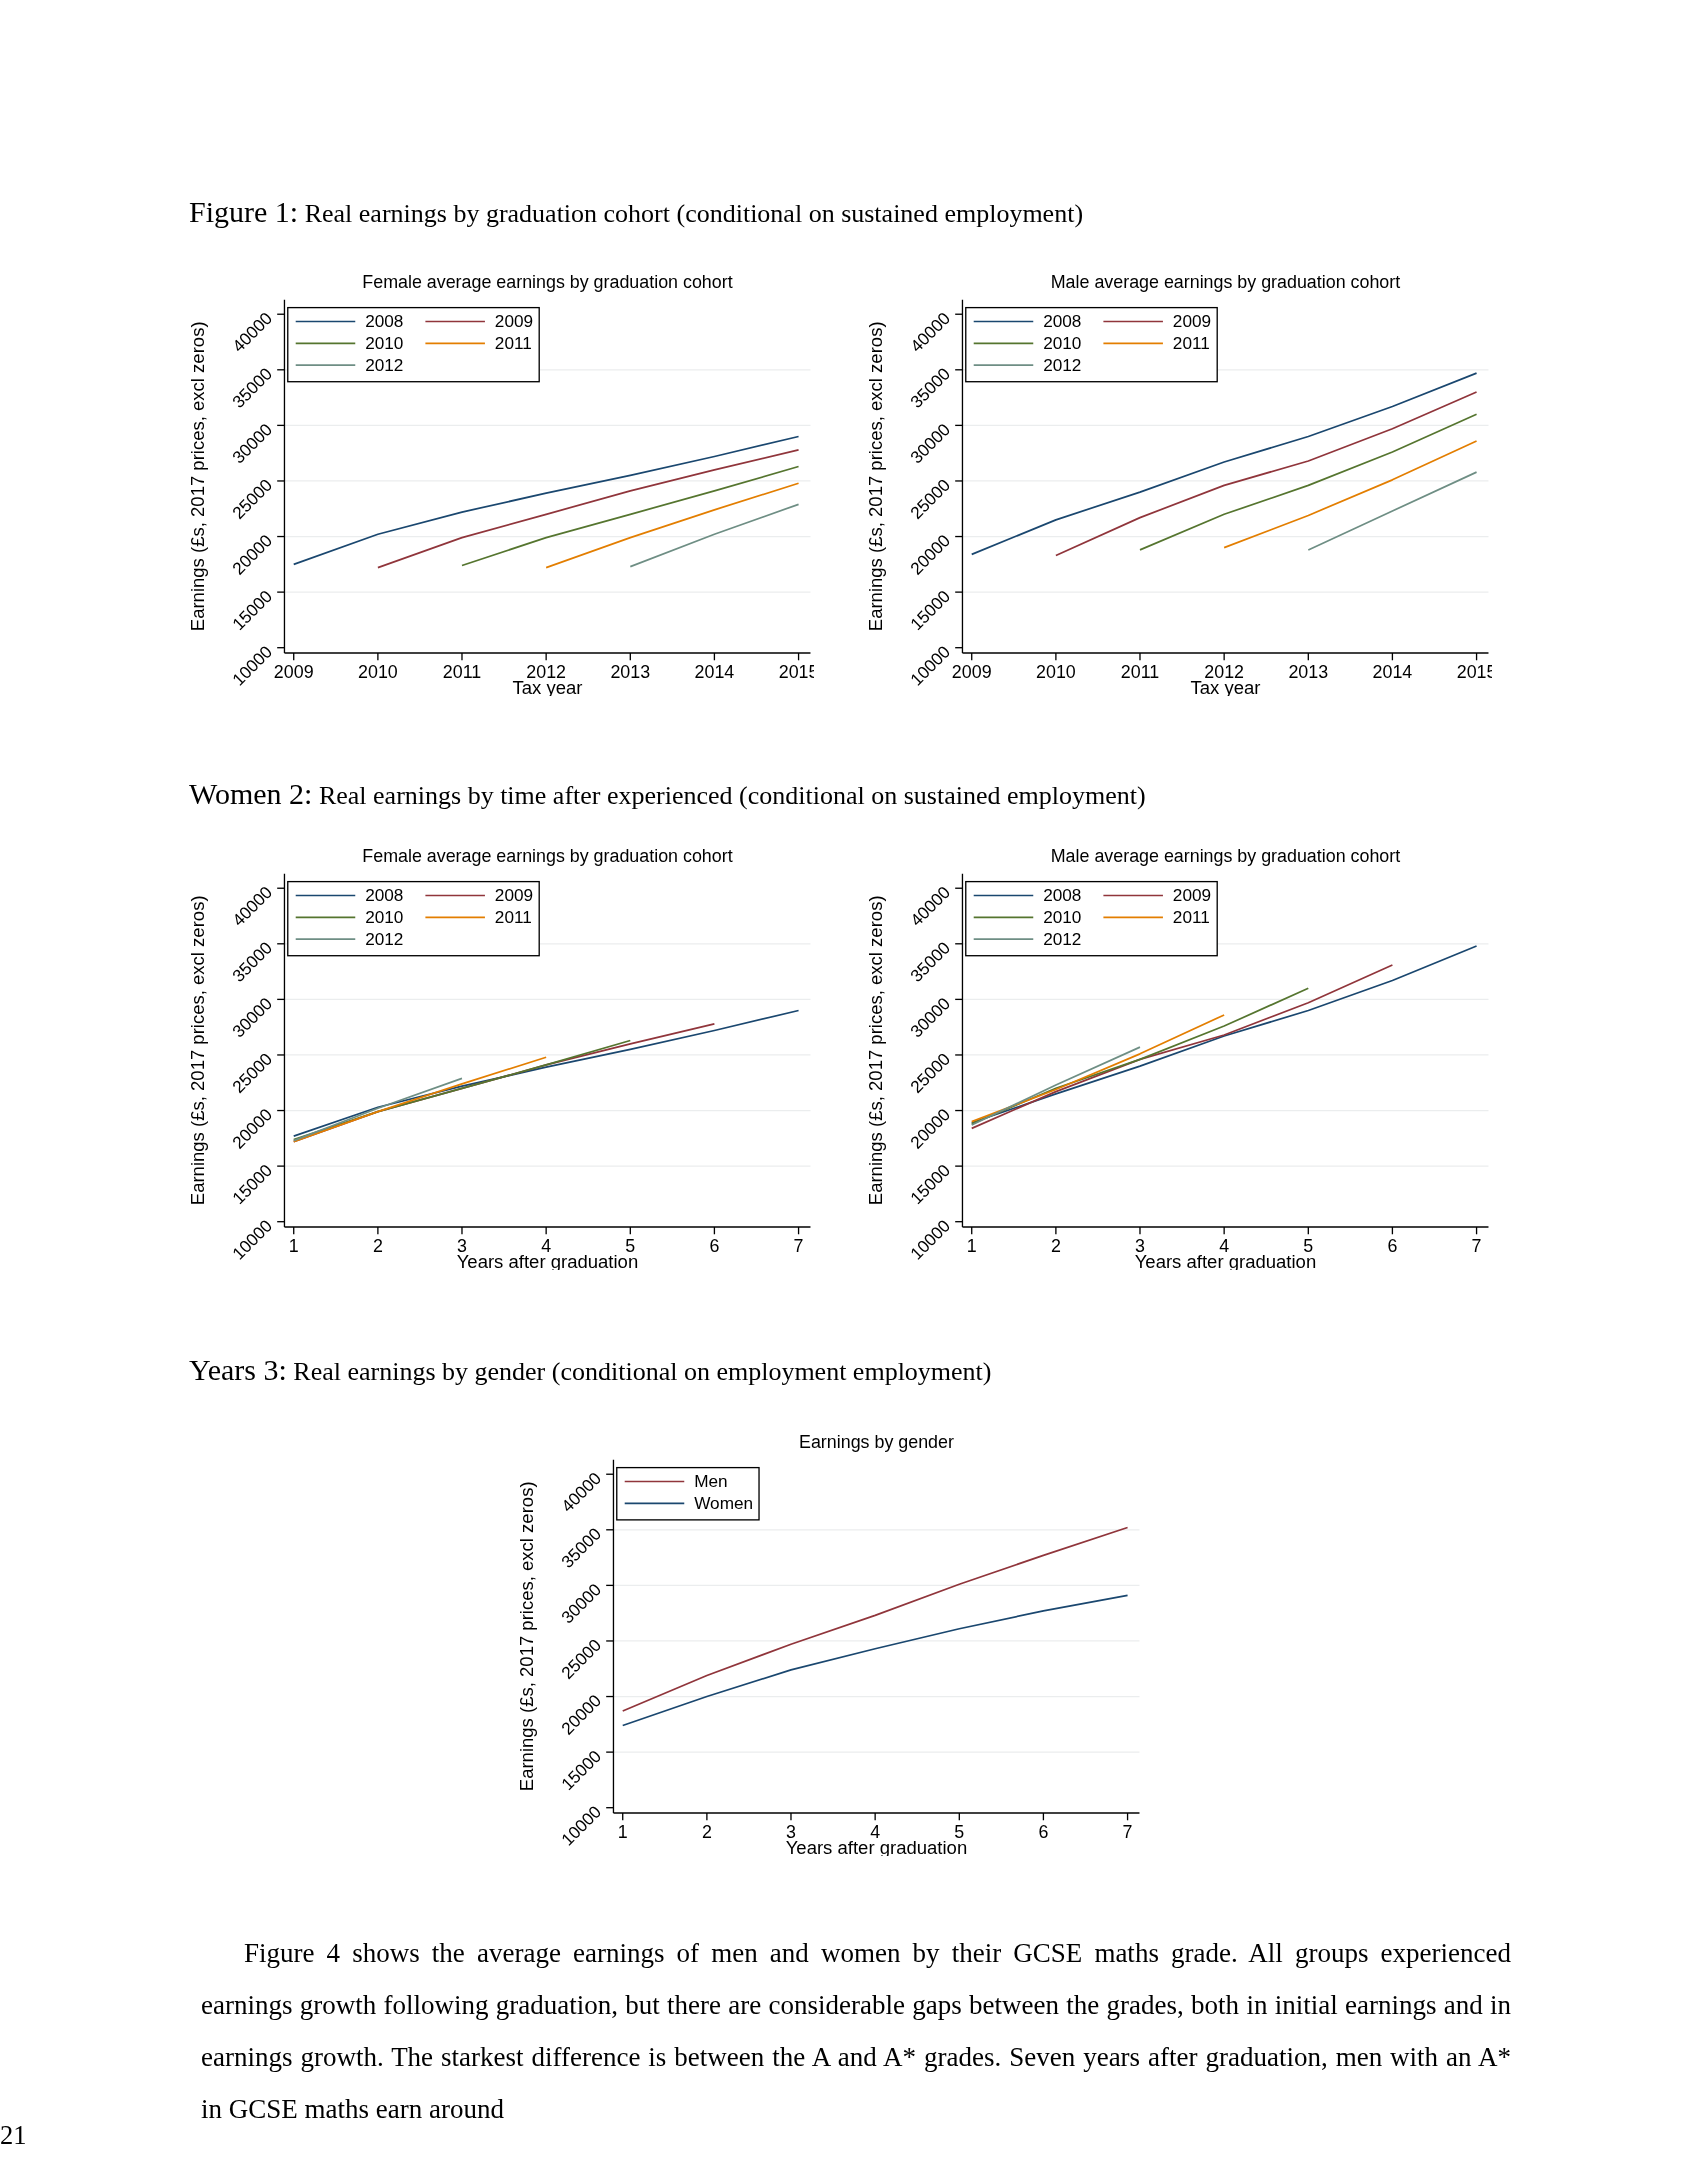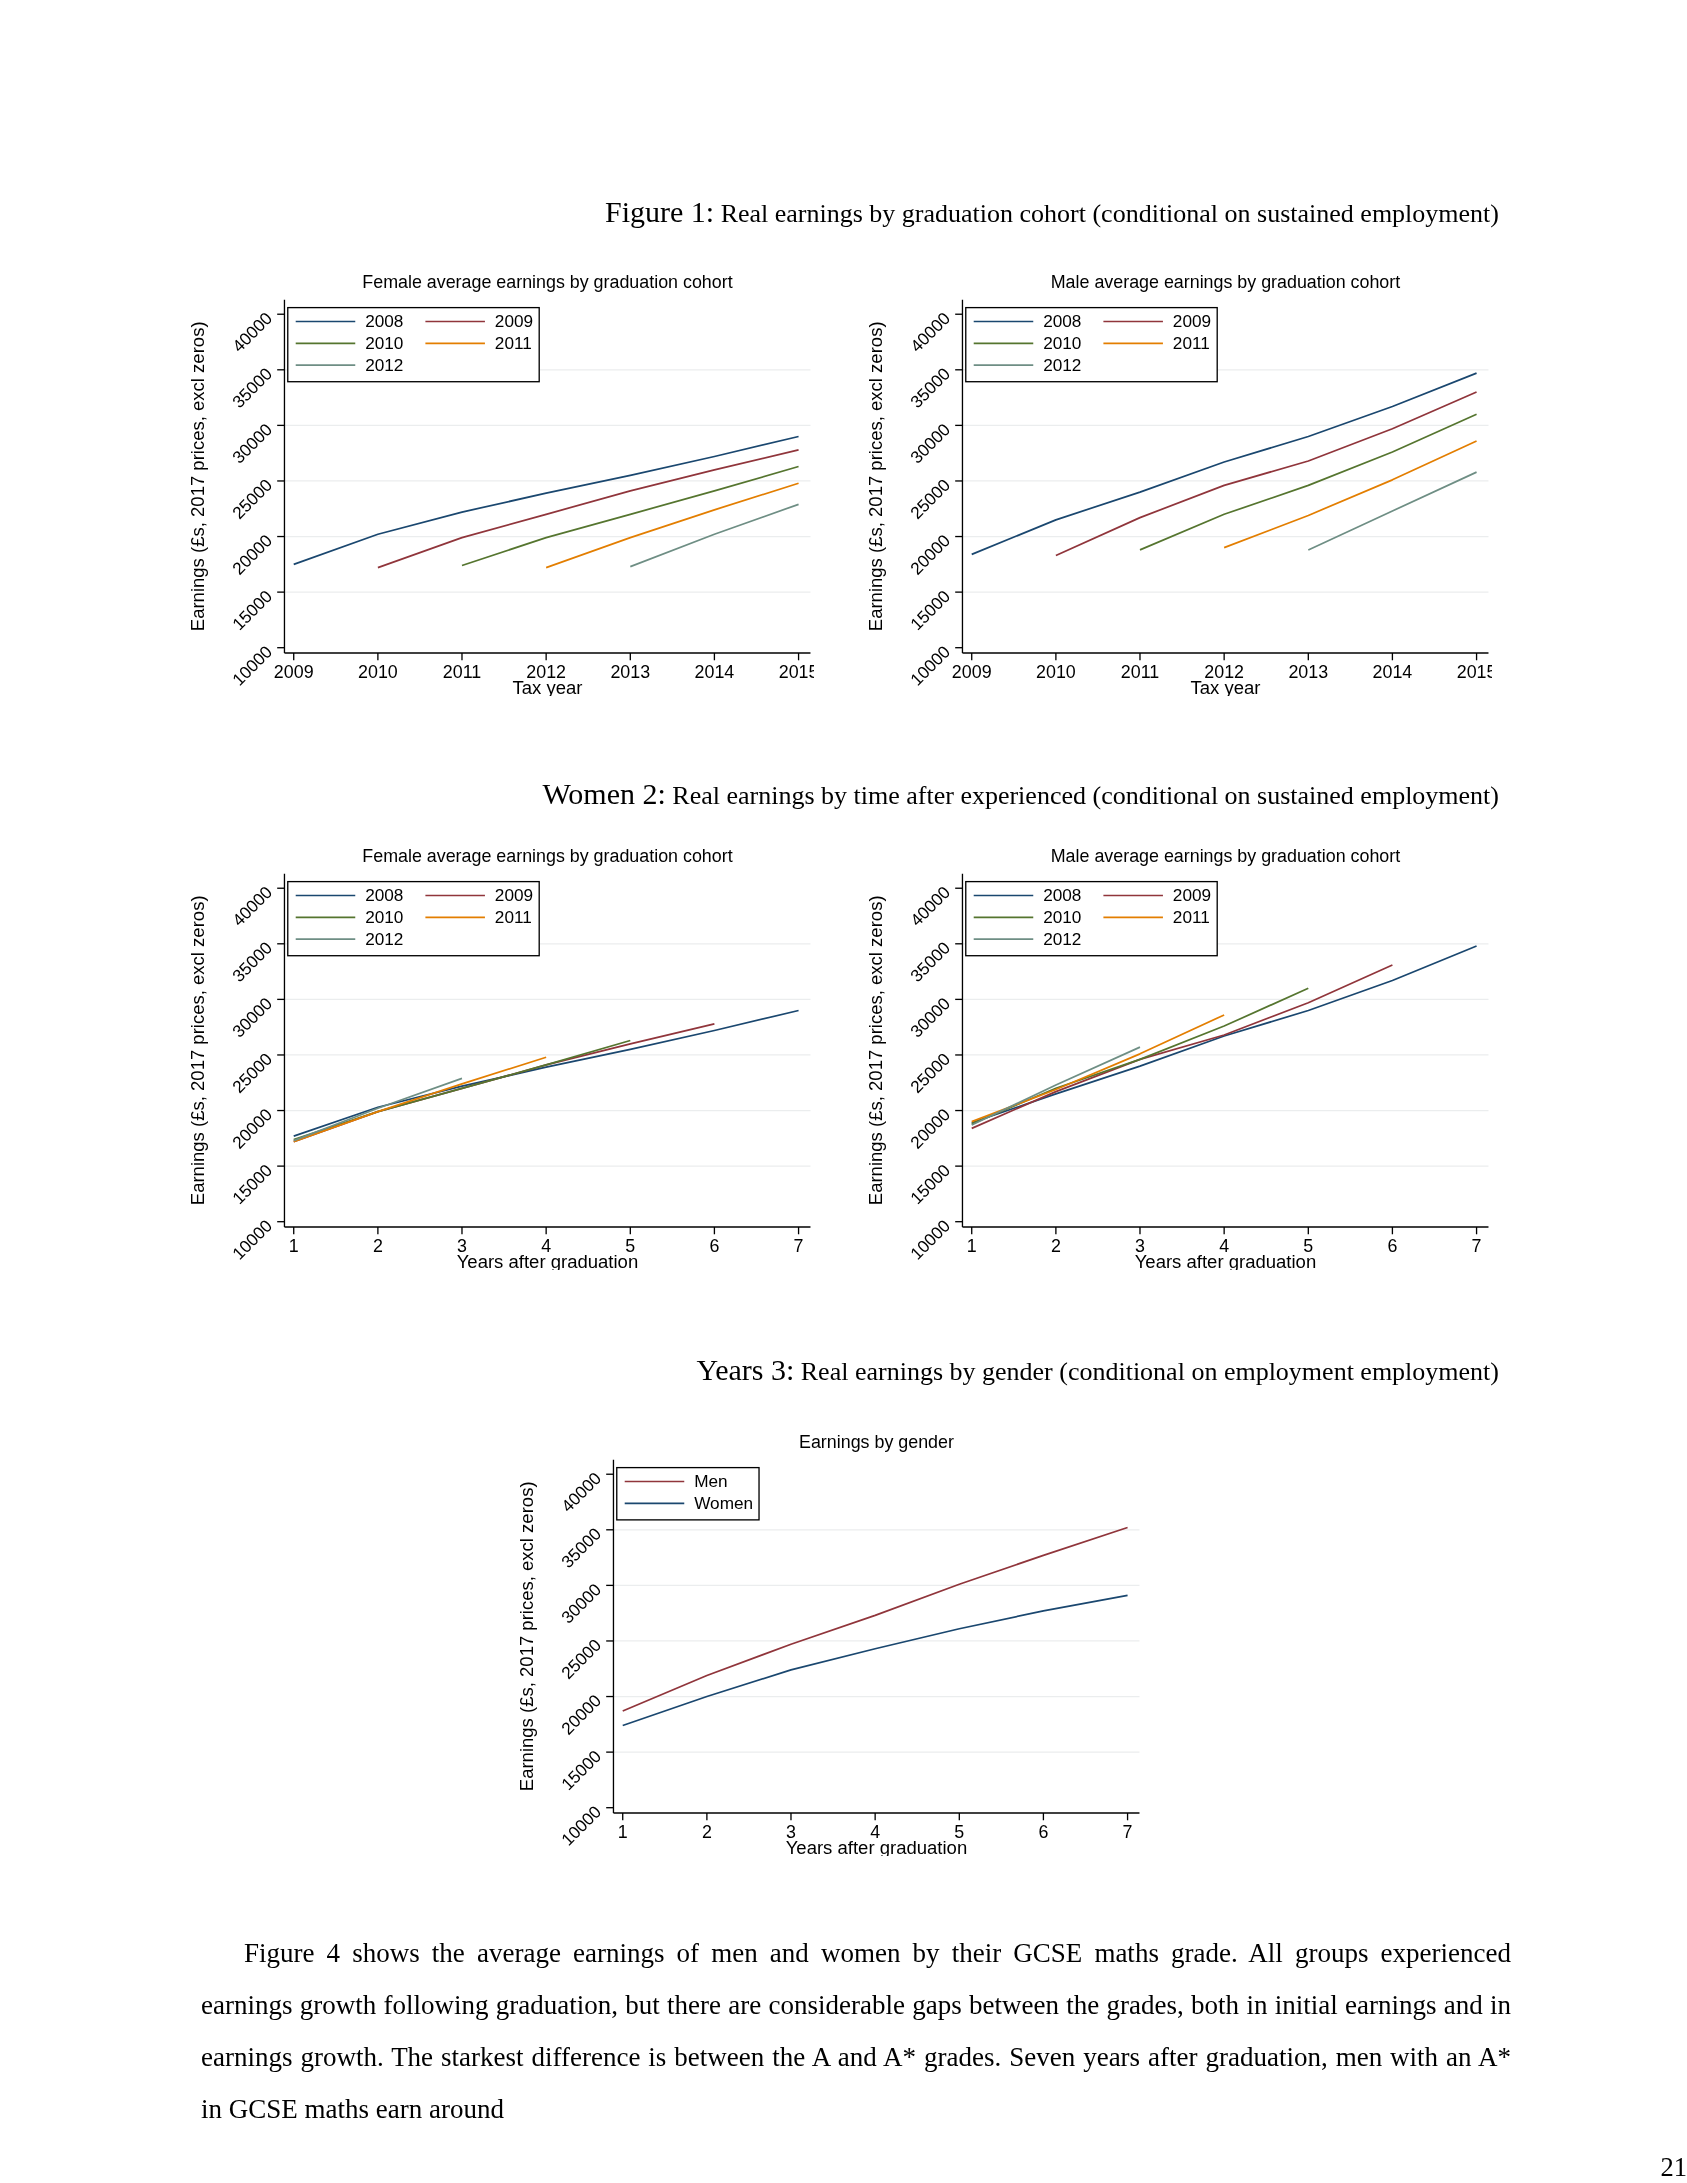--- a/index.html
+++ b/index.html
@@ -1,22 +1,22 @@
 <!DOCTYPE html>
 <html style="font-size:10.6px"><head>
 <meta charset="utf-8">
 <style>
   html,body{margin:0;padding:0;background:#ffffff;}
   body{width:1687px;height:2183px;position:relative;font-family:"Liberation Serif",serif;color:#000;}
-  .caption{position:absolute;left:189px;width:1310px;text-align:right;white-space:nowrap;}
+  .caption{position:absolute;left:189px;width:1310px;text-align:left;white-space:nowrap;}
   .caption .cap-label{font-size:30px;}
   .caption .cap-text{font-size:26px;}
   .chart{position:absolute;width:629px;height:440px;}
   .para{position:absolute;left:201px;width:1310px;font-size:27px;line-height:52px;text-align:justify;text-indent:43px;}
-  .pageno{position:absolute;left:0;width:1687px;text-align:right;font-size:26.5px;margin-top:32px;}
+  .pageno{position:absolute;left:0;width:1687px;text-align:left;font-size:26.5px;}
   svg text{fill:#000;}
 </style>
 </head>
 <body>
 
 <div class="caption" style="top:195px">
   <span class="cap-label">Figure 1:</span><span class="cap-text"> Real earnings by graduation cohort (conditional on sustained employment)</span>
 </div>
 <div class="chart" style="left:185px;top:256px"><svg viewBox="0 0 950 665" width="629" height="440" font-family="'Liberation Sans',sans-serif">
       <line x1="150" y1="508.0" x2="945" y2="508.0" stroke="#ebedee" stroke-width="2"></line>

